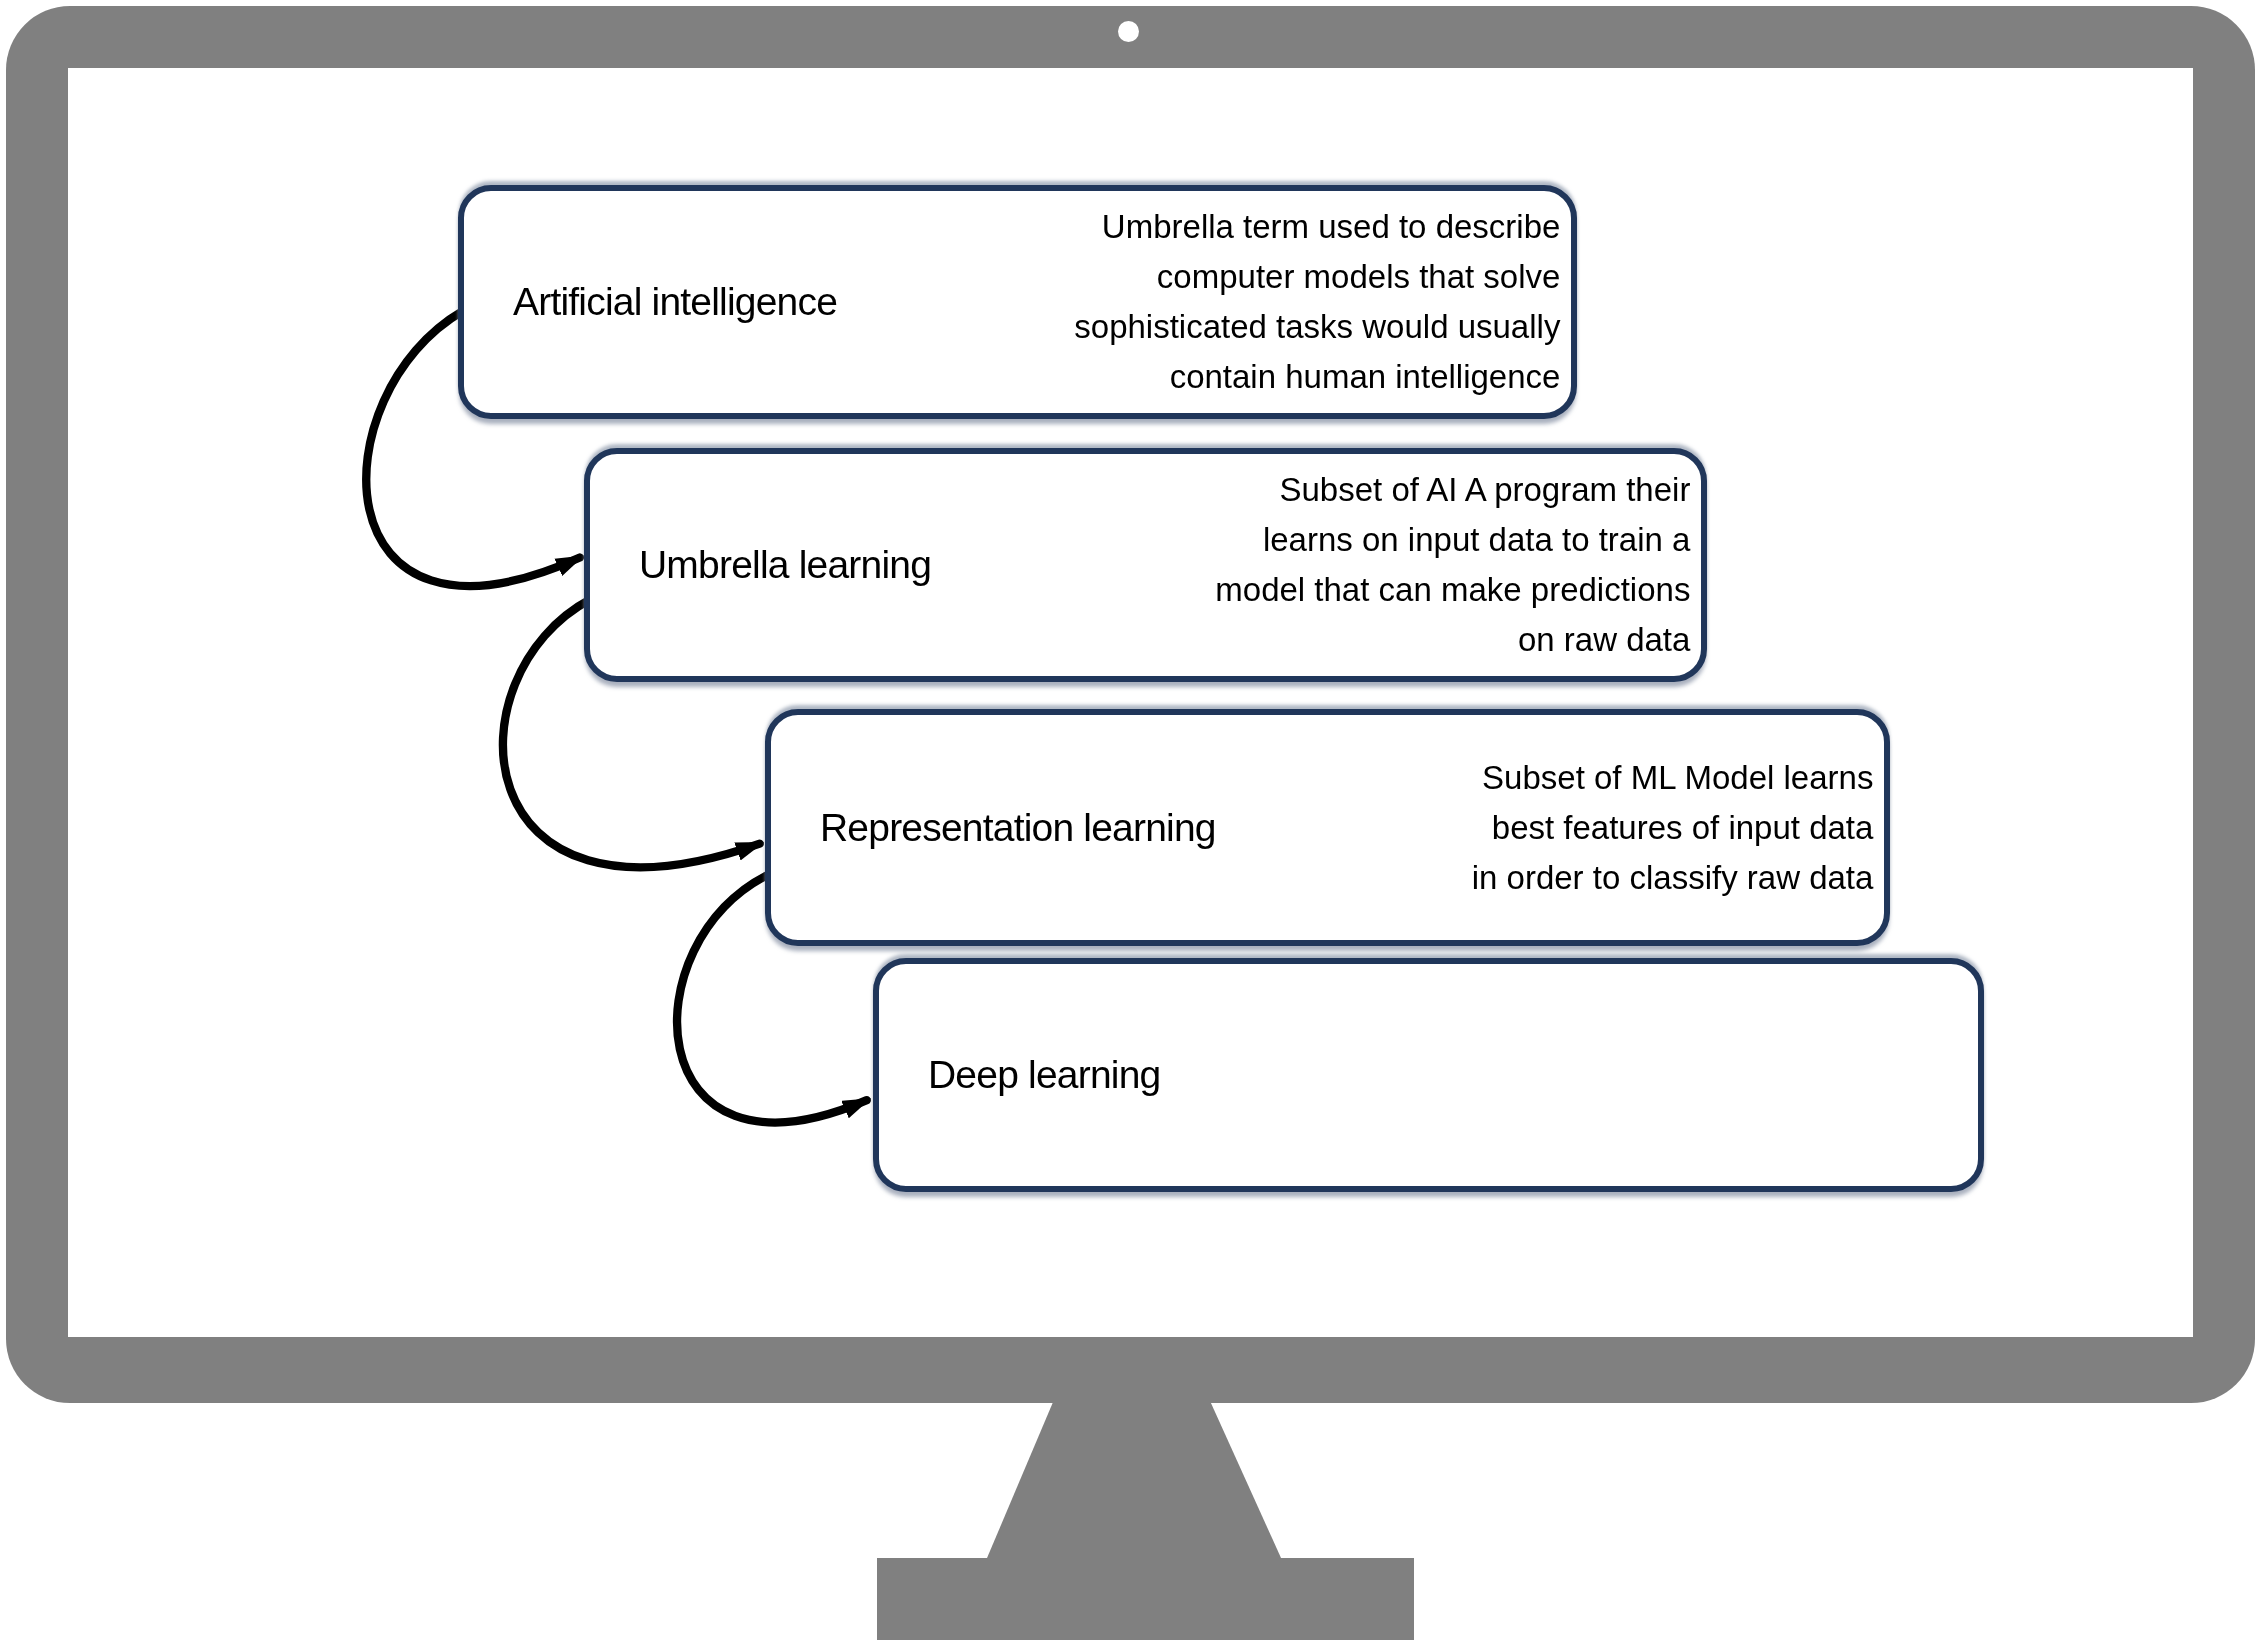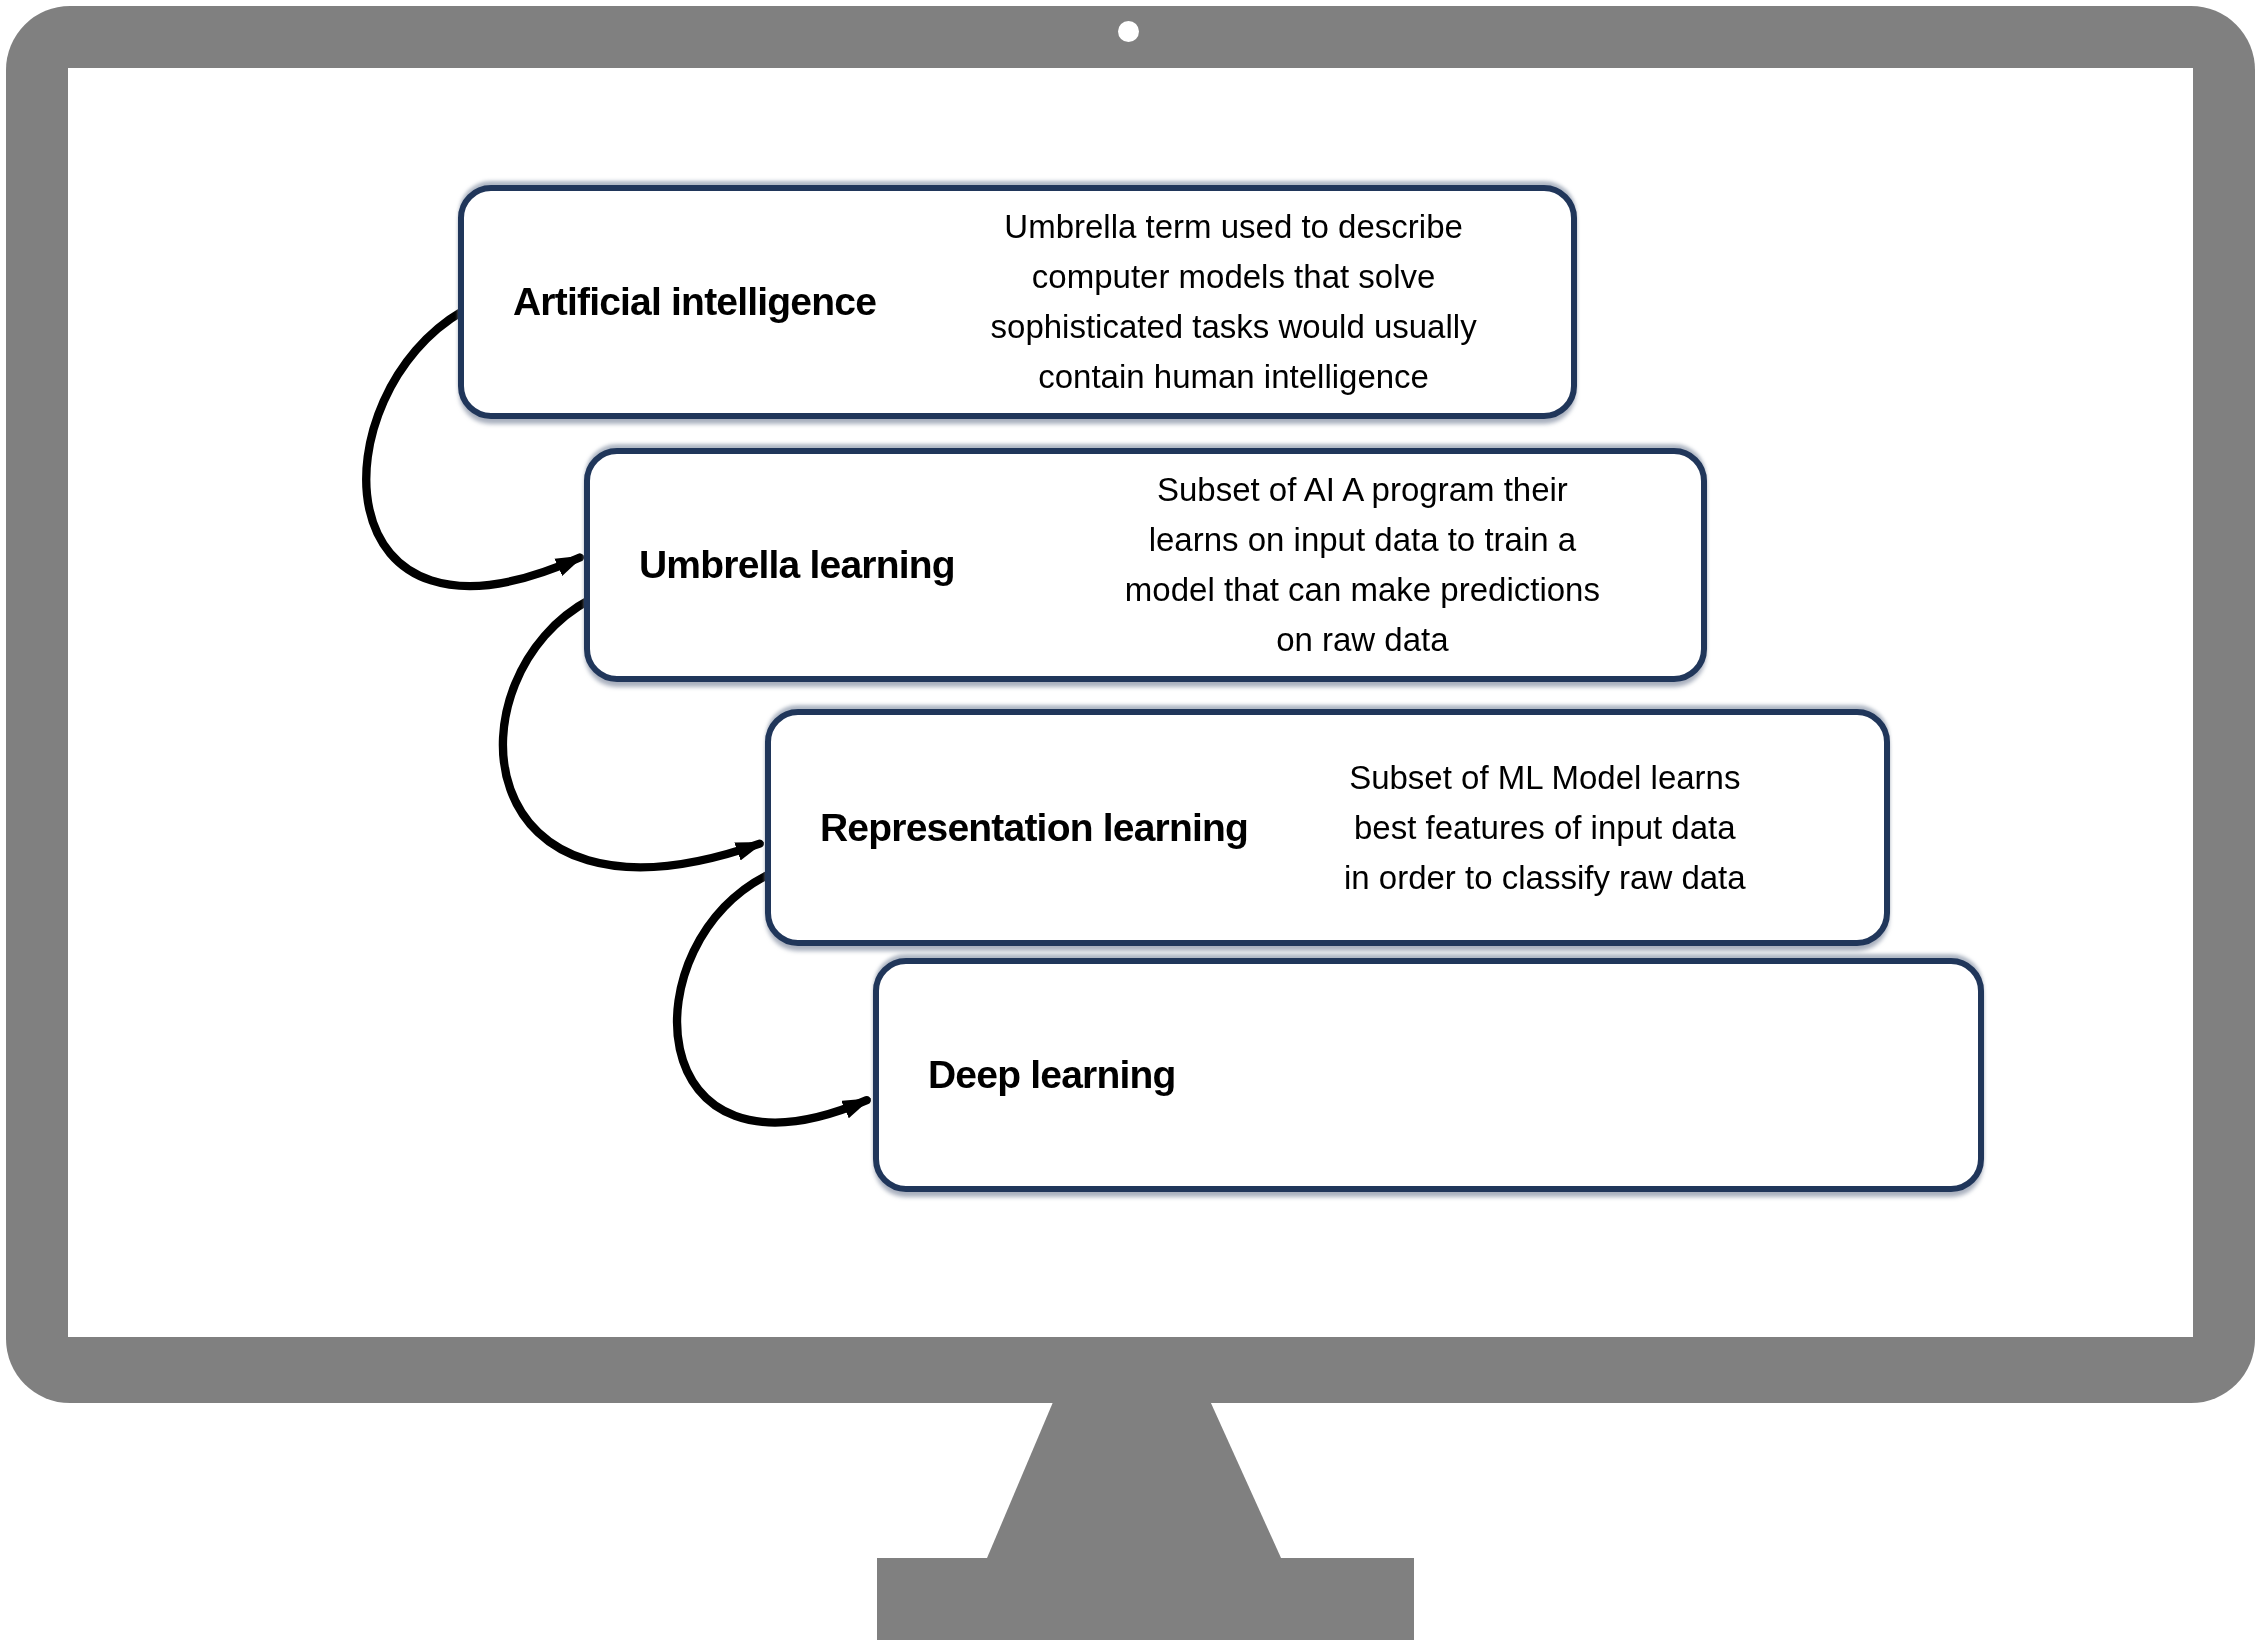--- a/index.html
+++ b/index.html
@@ -37,26 +37,26 @@
     position:absolute;display:flex;box-sizing:border-box;
     background:#ffffff;border:6.8px solid #20365a;border-radius:33px;
     box-shadow:0 -4.6px 3.8px -1.5px rgba(150,160,178,0.75), 0 6px 4.6px -1.5px rgba(140,150,168,0.75);
   }
   .box1{left:390px;top:117px;width:1119px;height:234px;}
   .box2{left:516px;top:380px;width:1123px;height:234px;}
   .box3{left:697px;top:641px;width:1125px;height:237px;}
   .box4{left:805px;top:890px;width:1111px;height:234px;}
   .box-title{
     width:40%;display:flex;align-items:center;box-sizing:border-box;
-    padding-left:49px;font-size:39px;font-weight:bold;letter-spacing:-0.8px;
+    padding-left:49px;font-size:39px;font-weight:normal;letter-spacing:-0.8px;
     white-space:nowrap;
   }
   .box-desc{
     width:60%;display:flex;flex-direction:column;justify-content:center;
-    box-sizing:border-box;text-align:center;font-size:33px;line-height:50px;
+    box-sizing:border-box;text-align:right;font-size:33px;line-height:50px;
     padding-right:10.6px;
   }
   .desc-line{white-space:nowrap;}
 </style>
 </head>
 <body>
 
 <div class="canvas">
 
   <div class="monitor">

